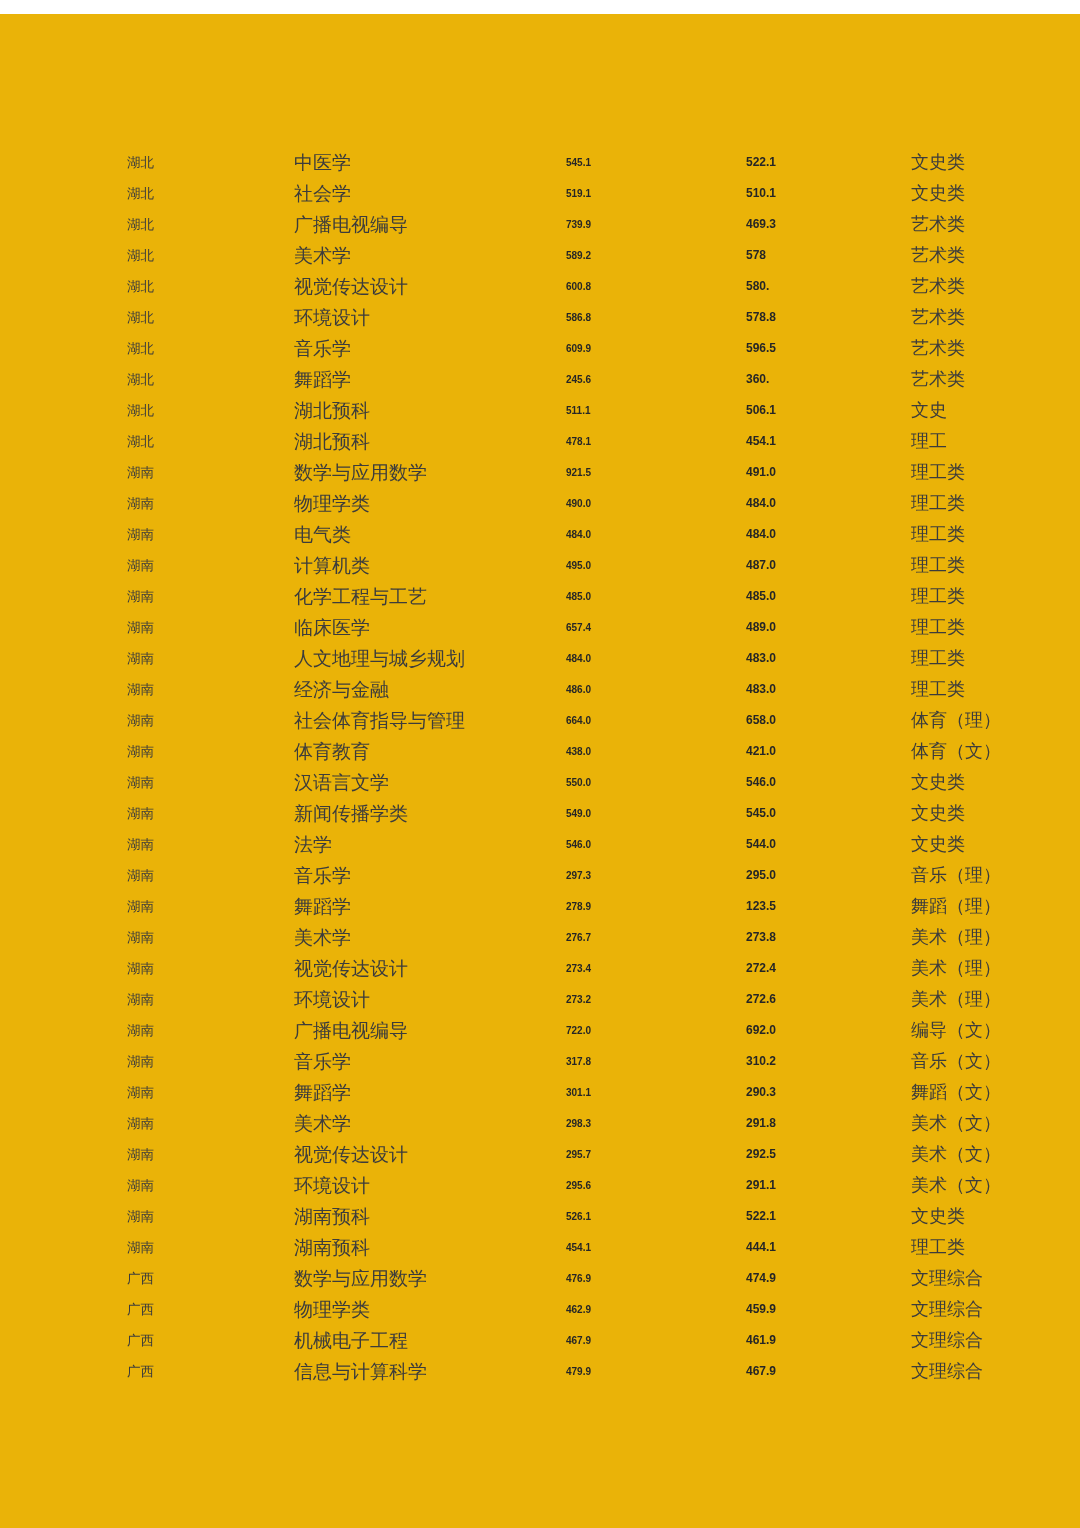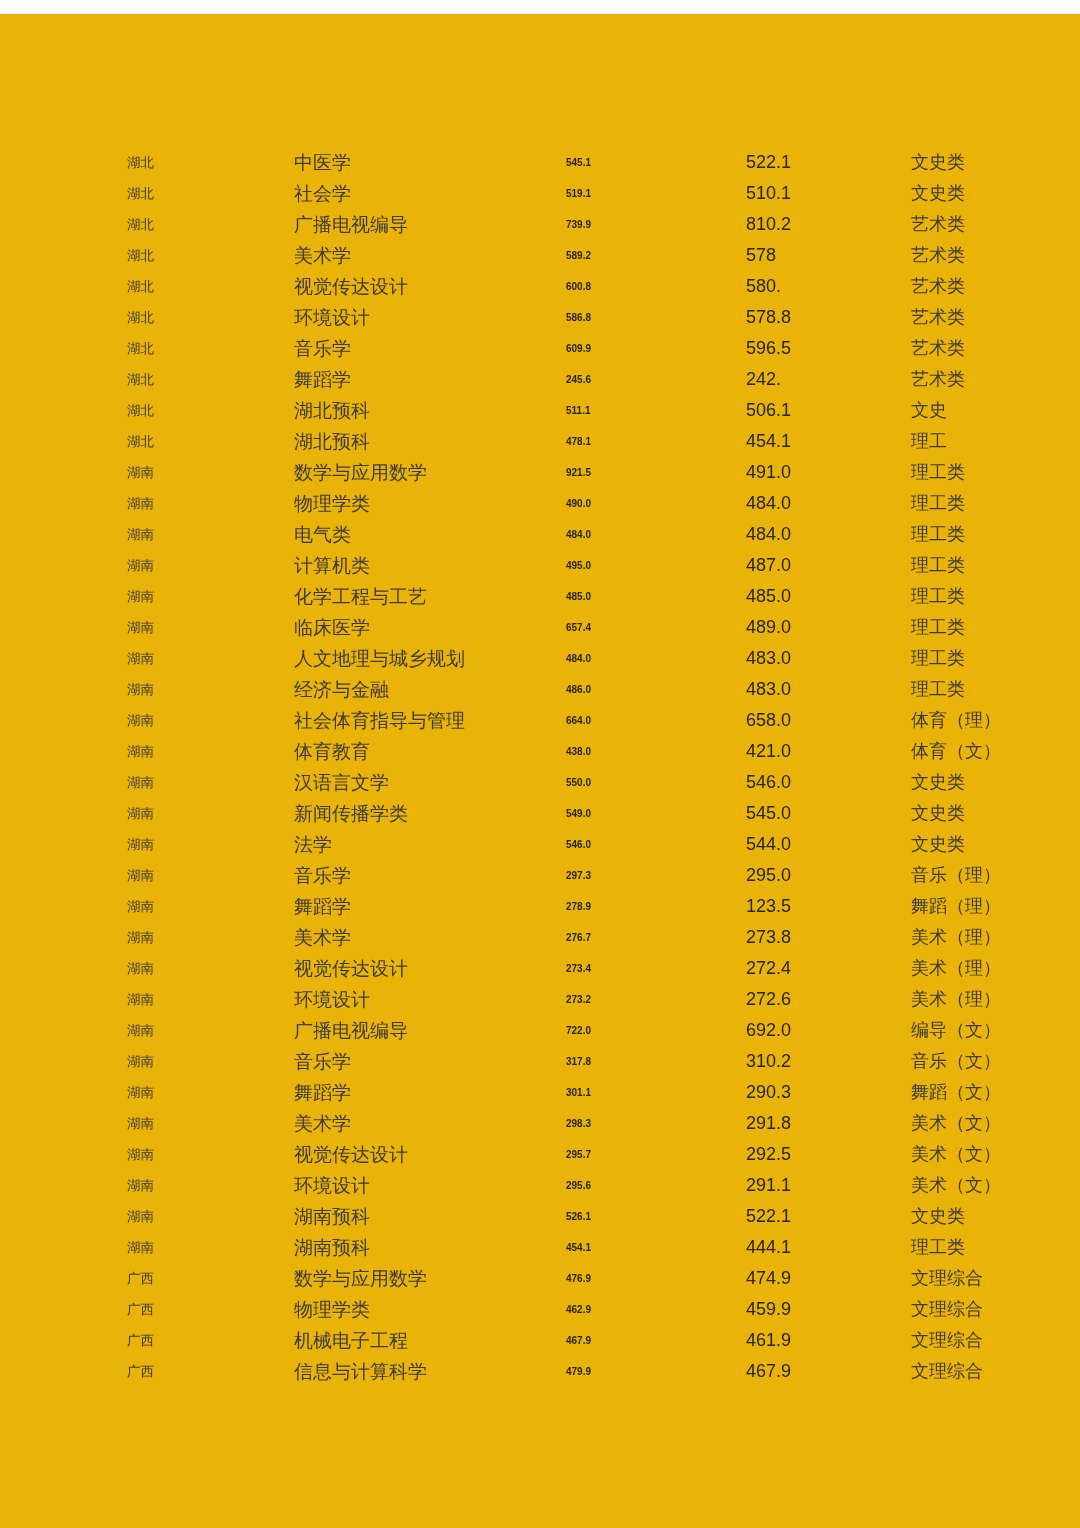--- a/index.html
+++ b/index.html
@@ -53,23 +53,23 @@
   }
   .col-high {
     width: 180px;
     font-size: 10px;
     color: #262626;
     font-weight: 600;
     font-family: "Liberation Sans", "DejaVu Sans", sans-serif;
   }
   .col-low {
     width: 165px;
-    font-size: 18px;
+    font-size: 12px;
     color: #262626;
-    font-weight: 400;
+    font-weight: 700;
     font-family: "Liberation Sans", "DejaVu Sans", sans-serif;
   }
   .col-category {
     width: 96px;
     font-size: 18px;
     color: #3c3c3c;
     font-family: "Liberation Serif", "DejaVu Serif", serif;
   }
 </style>
 </head>
@@ -89,21 +89,21 @@
           <td class="col-province">湖北</td>
           <td class="col-major">社会学</td>
           <td class="col-high">519.1</td>
           <td class="col-low">510.1</td>
           <td class="col-category">文史类</td>
         </tr>
         <tr>
           <td class="col-province">湖北</td>
           <td class="col-major">广播电视编导</td>
           <td class="col-high">739.9</td>
-          <td class="col-low">810.2</td>
+          <td class="col-low">469.3</td>
           <td class="col-category">艺术类</td>
         </tr>
         <tr>
           <td class="col-province">湖北</td>
           <td class="col-major">美术学</td>
           <td class="col-high">589.2</td>
           <td class="col-low">578</td>
           <td class="col-category">艺术类</td>
         </tr>
         <tr>
@@ -124,21 +124,21 @@
           <td class="col-province">湖北</td>
           <td class="col-major">音乐学</td>
           <td class="col-high">609.9</td>
           <td class="col-low">596.5</td>
           <td class="col-category">艺术类</td>
         </tr>
         <tr>
           <td class="col-province">湖北</td>
           <td class="col-major">舞蹈学</td>
           <td class="col-high">245.6</td>
-          <td class="col-low">242.</td>
+          <td class="col-low">360.</td>
           <td class="col-category">艺术类</td>
         </tr>
         <tr>
           <td class="col-province">湖北</td>
           <td class="col-major">湖北预科</td>
           <td class="col-high">511.1</td>
           <td class="col-low">506.1</td>
           <td class="col-category">文史</td>
         </tr>
         <tr>

